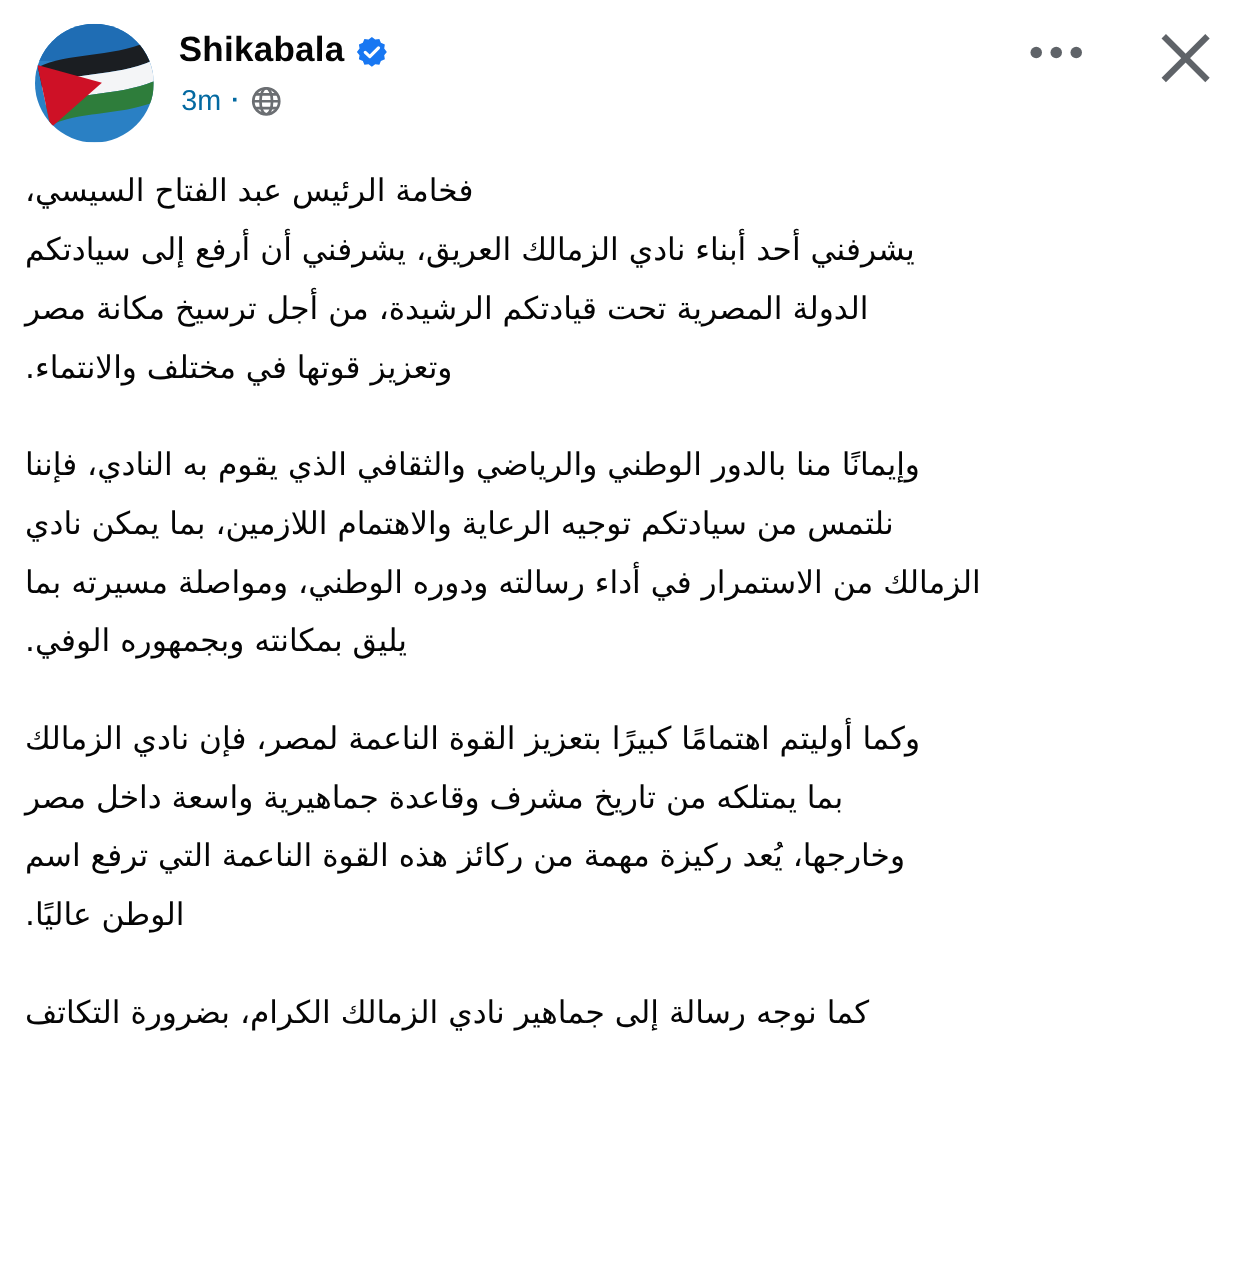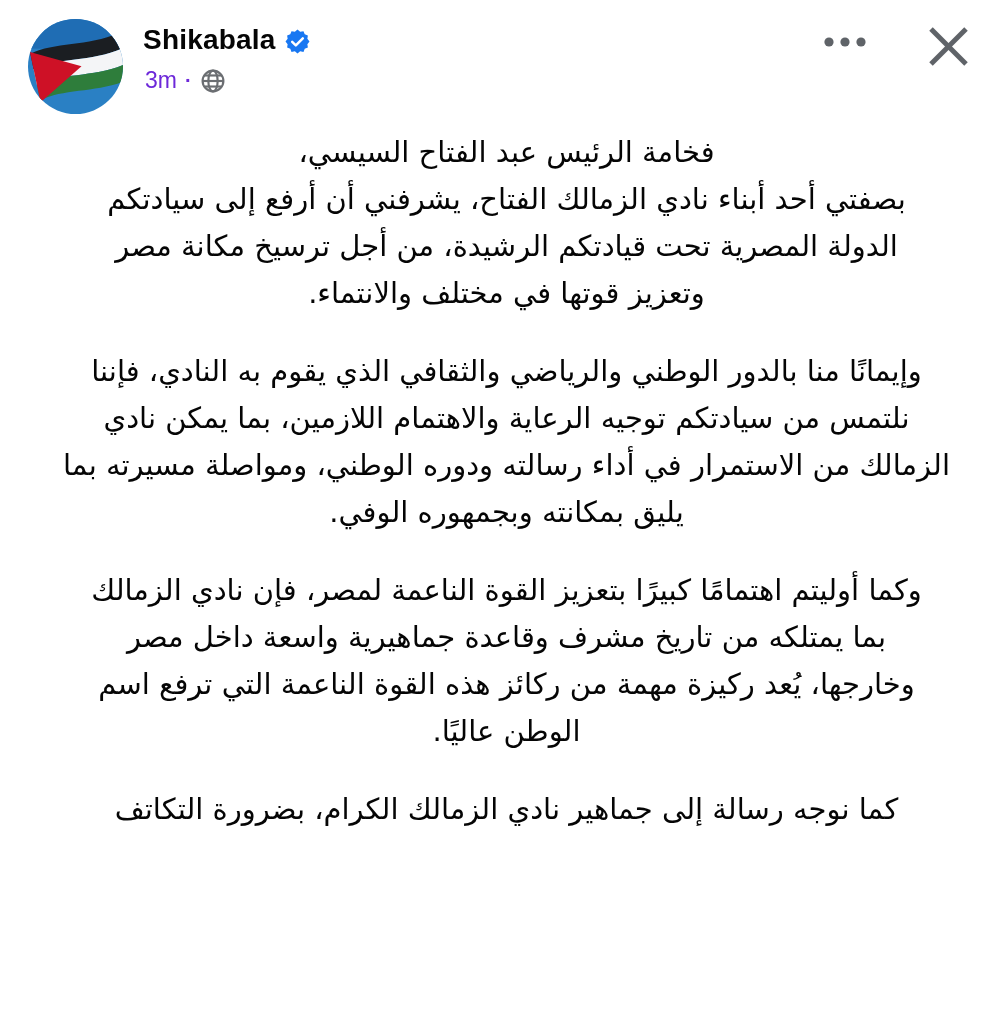--- a/index.html
+++ b/index.html
@@ -58,21 +58,21 @@
   }
   .verified-badge { width: 25px; height: 25px; margin-top: 3px; }
 
   .meta-row {
     position: absolute;
     left: 145px;
     top: 66px;
     display: flex;
     align-items: center;
     gap: 8px;
-    color: #6d28d9;
+    color: #0369a1;
     font-size: 23px;
   }
   .meta-row .dot-sep { font-weight: 700; font-size: 20px; line-height: 23px; }
   .globe-icon { width: 26px; height: 26px; margin-top: 2px; }
 
   .header-actions {
     position: absolute;
     top: 0;
     right: 0;
   }
@@ -83,25 +83,25 @@
     background: transparent;
     cursor: pointer;
     line-height: 0;
   }
   .more-btn { right: 136px; top: 35px; }
   .close-btn { right: 31px; top: 23px; }
 
   
   .post-body {
     direction: rtl;
-    text-align: center;
+    text-align: left;
     padding: 0 10px 0 20px;
     margin-top: 11px;
     font-family: "DejaVu Sans", sans-serif;
-    font-size: 29px;
+    font-size: 25px;
     line-height: 47px;
     color: #050505;
   }
   .post-paragraph { margin: 0; }
   .post-paragraph + .post-paragraph { margin-top: 31px; }
   .post-line { white-space: nowrap; }
 </style>
 </head>
 <body>
 
@@ -165,21 +165,21 @@
           <line x1="41" y1="6" x2="6" y2="41" stroke="#5f6368" stroke-width="5"></line>
         </svg>
       </button>
     </div>
   </header>
 
   <main class="post-body" dir="rtl" lang="ar">
 
     <div class="post-paragraph">
       <div class="post-line">فخامة الرئيس عبد الفتاح السيسي،</div>
-      <div class="post-line">بصفتي أحد أبناء نادي الزمالك الفتاح، يشرفني أن أرفع إلى سيادتكم</div>
+      <div class="post-line">يشرفني أحد أبناء نادي الزمالك العريق، يشرفني أن أرفع إلى سيادتكم</div>
       <div class="post-line">الدولة المصرية تحت قيادتكم الرشيدة، من أجل ترسيخ مكانة مصر</div>
       <div class="post-line">وتعزيز قوتها في مختلف والانتماء.</div>
     </div>
 
     <div class="post-paragraph">
       <div class="post-line">وإيمانًا منا بالدور الوطني والرياضي والثقافي الذي يقوم به النادي، فإننا</div>
       <div class="post-line">نلتمس من سيادتكم توجيه الرعاية والاهتمام اللازمين، بما يمكن نادي</div>
       <div class="post-line">الزمالك من الاستمرار في أداء رسالته ودوره الوطني، ومواصلة مسيرته بما</div>
       <div class="post-line">يليق بمكانته وبجمهوره الوفي.</div>
     </div>

